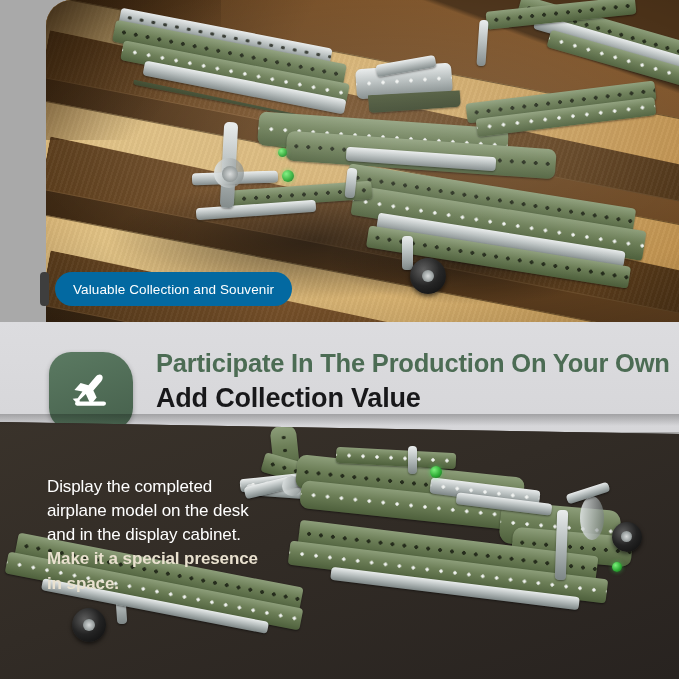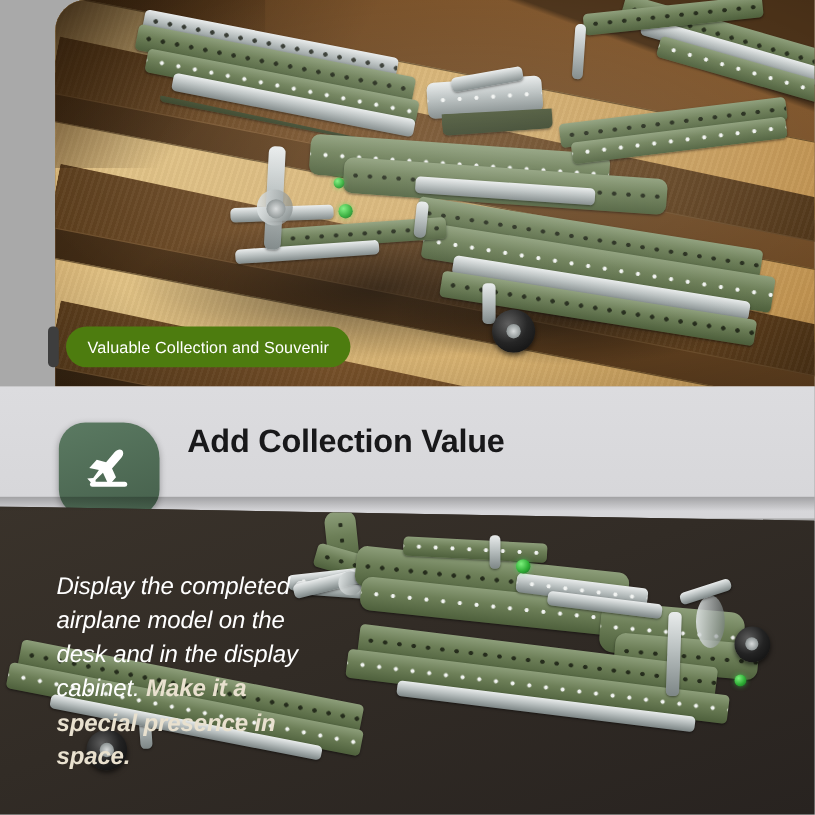--- a/index.html
+++ b/index.html
@@ -63,21 +63,21 @@
     background:radial-gradient(circle at 35% 32%,#7bf07b 0%,#2fae36 55%,#16621d 100%);
     box-shadow:0 0 4px rgba(60,220,80,.55);}
   .shadowblob{position:absolute;border-radius:50%;
     background:radial-gradient(ellipse at center,rgba(0,0,0,.55) 0%,rgba(0,0,0,0) 70%);}
 
   
   .pill-wrap{position:absolute;left:40px;top:272px;display:flex;align-items:center;gap:6px;}
   .pill-bar{width:9px;height:34px;border-radius:4px;background:#3e3e3e;}
   .pill{
     height:34px;display:flex;align-items:center;padding:0 18px;
-    background:#4d7c0f;border-radius:17px;
+    background:#0369a1;border-radius:17px;
     color:#ffffff;font-size:13.5px;font-weight:500;letter-spacing:.1px;white-space:nowrap;justify-content:flex-end;
   }
 
   
   .panel{
     position:absolute;left:0;top:322px;width:679px;height:110px;
     background:linear-gradient(180deg,#dcdcdf 0%,#d6d6d9 100%);
   }
   .badge{
     position:absolute;left:49px;top:352px;width:84px;height:78px;
@@ -101,21 +101,21 @@
   
   .dark{
     position:absolute;left:0;top:414px;width:679px;height:265px;
     background:#322c26;overflow:hidden;
     clip-path:polygon(0 8px, 679px 20px, 679px 265px, 0 265px);
   }
   .dark-inner{position:absolute;inset:0;
     background:linear-gradient(160deg,#3a332b 0%,#322c26 45%,#282320 100%);}
 
   .copy{position:absolute;left:47px;top:475px;width:225px;
-    color:#ffffff;font-size:20px;line-height:1.42;letter-spacing:-.1px;font-style:italic;}
+    color:#ffffff;font-size:17px;line-height:1.42;letter-spacing:-.1px;}
   .copy b{color:#e9e1cf;font-weight:bold;}
 
   .dk-edge{position:absolute;left:0;top:414px;width:679px;height:12px;
     background:linear-gradient(180deg,rgba(0,0,0,.25),rgba(0,0,0,0));}
 </style>
 </head>
 <body>
 
 <div class="page">
 
@@ -240,20 +240,21 @@
   <div class="panel"></div>
 
   <div class="badge">
     <svg width="46" height="40" viewBox="0 0 46 40">
       <path d="M6.5 17.8 L13.2 11.4 L20.8 14.0 L28.6 6.0 C30.6 4.0 33.4 3.6 34.8 5.0 C36.2 6.4 35.8 9.2 33.8 11.2 L25.4 19.6 L28.2 27.0 L21.8 33.6 L17.6 22.6 L11.0 28.2 L11.0 33.0 L7.4 30.4 L4.2 26.4 L9.2 26.4 L14.4 20.0 Z" fill="#ffffff" transform="rotate(-4 23 20)"></path>
       <rect x="7" y="30.5" width="31" height="4.2" rx="2.1" fill="#ffffff"></rect>
     </svg>
   </div>
 
   <div class="heads">
+    <div class="h-green">Participate In The Production On Your Own</div>
     <div class="h-black">Add Collection Value</div>
   </div>
 
   <div class="dark">
     <div class="dark-inner"></div>
 
     <div class="mdl" style="left:0;top:0;width:679px;height:265px;">
 
       <div class="strip" style="left:272px;top:12px;width:26px;height:48px;border-radius:9px;transform:rotate(-6deg);">
         <div class="holes" style="background-size:100% 13px;background-position:center 5px;background-repeat:repeat-y;"></div>

